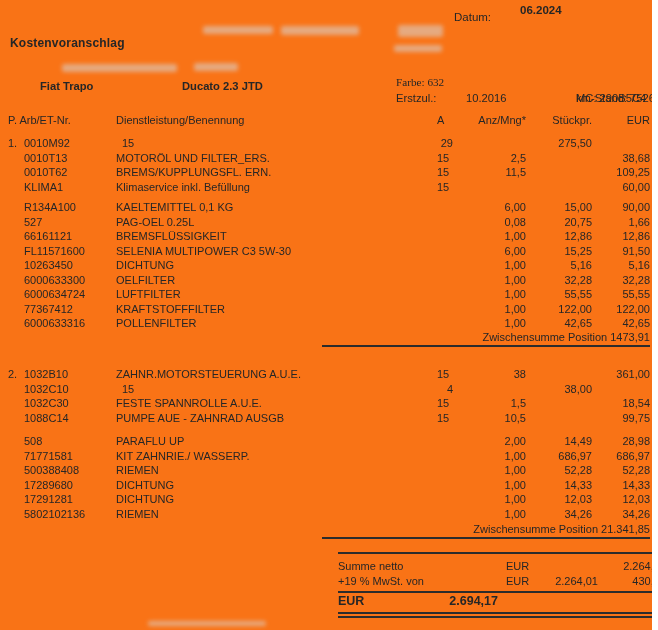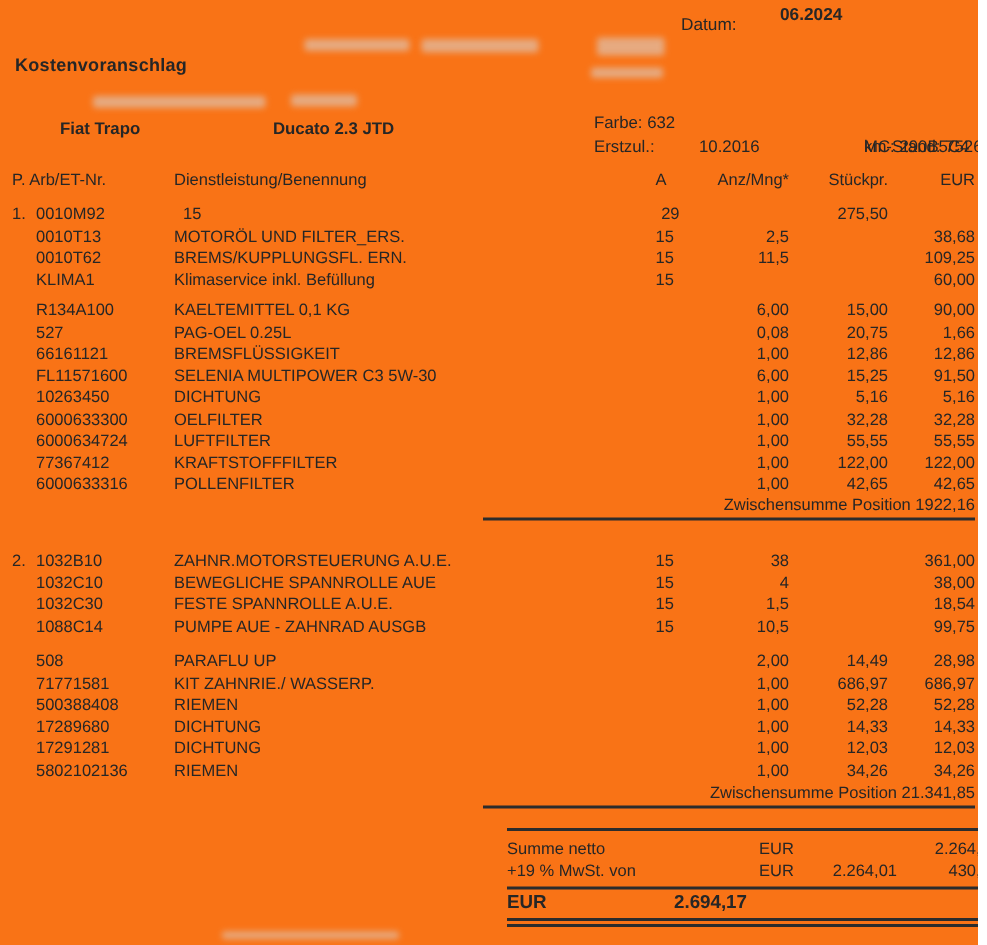--- a/index.html
+++ b/index.html
@@ -77,21 +77,21 @@
   <div class="ghost" style="left:194px; top:63px; width:44px; height:8px;"></div>
   <div class="ghost" style="left:148px; top:621px; width:118px; height:5px;"></div>
 
   <span class="abs date-label" style="left:454px; top:11px;">Datum:</span>
   <span class="abs date-label" style="left:520px; top:4px;font-weight:bold;">06.2024</span>
 
   <div class="abs title" style="left:10px; top:36px;">Kostenvoranschlag</div>
 
   <span class="abs veh bold" style="left:10px; top:80px;">Fiat Trapo</span>
   <span class="abs veh bold" style="left:152px; top:80px;">Ducato 2.3 JTD</span>
-  <span class="abs veh" style="left:366px; top:76px;">Farbe: 632</span>
+  <span class="abs veh" style="left:366px; top:76px;font-family:Liberation Serif, serif;">Farbe: 632</span>
   <span class="abs veh" style="left:366px; top:92px;">Erstzul.:</span>
   <span class="abs veh" style="left:436px; top:92px;">10.2016</span>
   <span class="abs veh" style="left:546px; top:76px;margin-top:16px;">km-Stand: 75264</span>
   <span class="abs veh" style="left:546px; top:92px;">MC: 290B5C4</span>
 
   <div class="thead">
     <span>P. Arb/ET-Nr.</span>
     <span>Dienstleistung/Benennung</span>
     <span class="h-a">A</span>
     <span class="r">Anz/Mng*</span>
@@ -216,37 +216,36 @@
           <span class="cell c-nr">6000633316</span>
           <span class="cell c-desc">POLLENFILTER</span>
           <span class="cell c-a"></span>
           <span class="cell c-qty">1,00</span>
           <span class="cell c-unit">42,65</span>
           <span class="cell c-total">42,65</span>
         </div>
       </div>
     <div class="sub-row">
       <span>Zwischensumme Position 1</span>
-      <span>922,16</span>
+      <span>473,91</span>
     </div>
     <div class="gap20"></div>
     <div>
         <div class="row">
           <span class="cell c-pos">2.</span>
           <span class="cell c-nr">1032B10</span>
           <span class="cell c-desc">ZAHNR.MOTORSTEUERUNG A.U.E.</span>
           <span class="cell c-a">15</span>
           <span class="cell c-qty">38</span>
           <span class="cell c-unit"></span>
           <span class="cell c-total">361,00</span>
         </div>
         <div class="row">
           <span class="cell c-pos"></span>
           <span class="cell c-nr">1032C10</span>
-          <span class="cell c-desc">BEWEGLICHE SPANNROLLE AUE</span>
           <span class="cell c-a">15</span>
           <span class="cell c-qty">4</span>
           <span class="cell c-unit"></span>
           <span class="cell c-total">38,00</span>
         </div>
         <div class="row">
           <span class="cell c-pos"></span>
           <span class="cell c-nr">1032C30</span>
           <span class="cell c-desc">FESTE SPANNROLLE A.U.E.</span>
           <span class="cell c-a">15</span>

